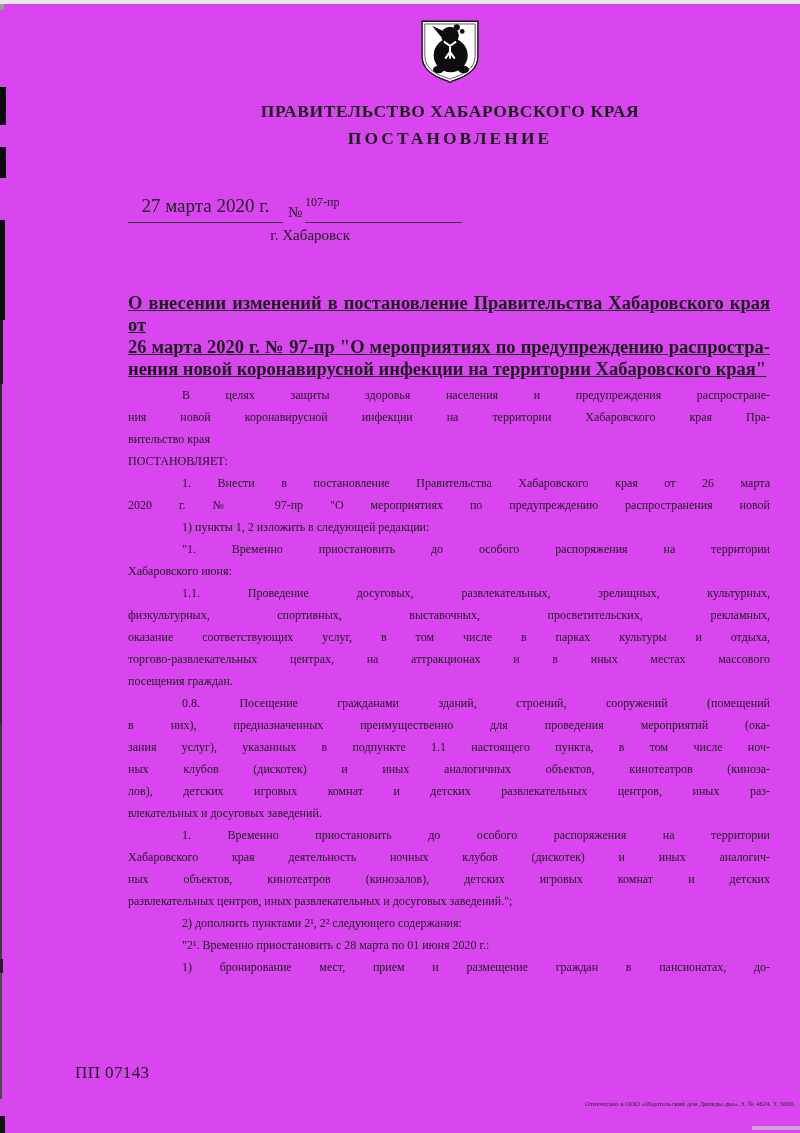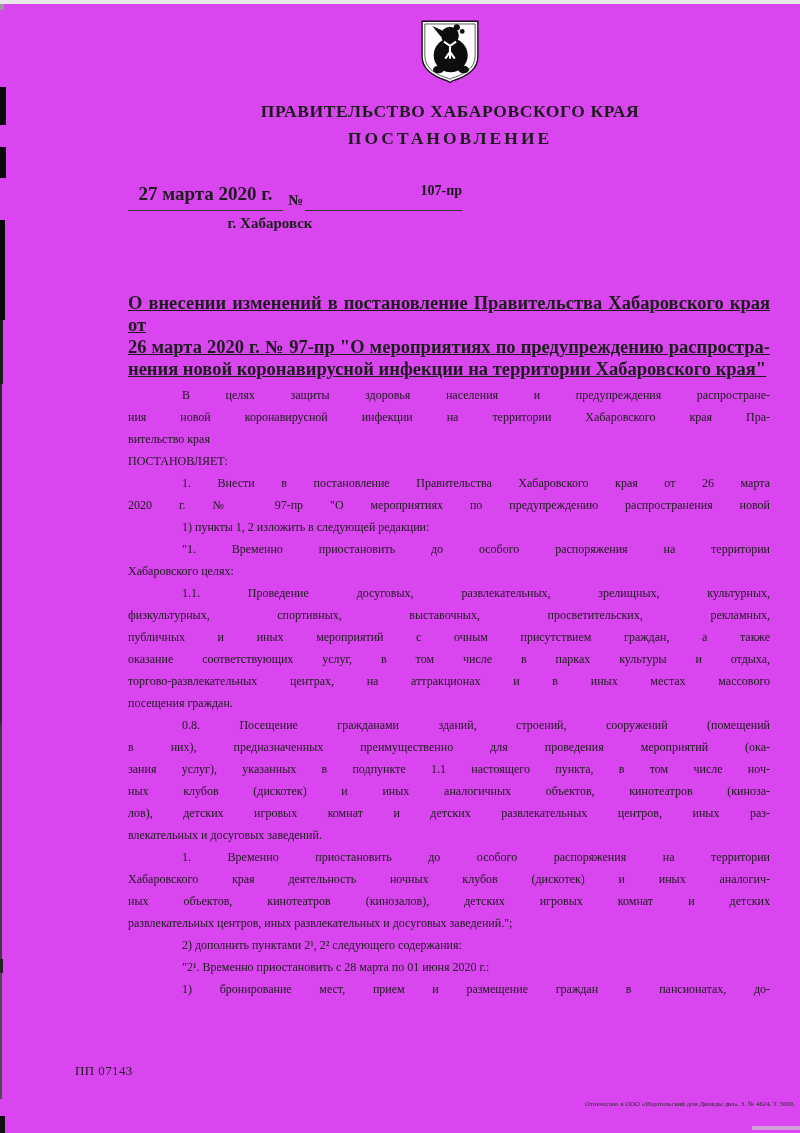--- a/index.html
+++ b/index.html
@@ -26,38 +26,38 @@
   .a10{top:1112px;width:5px;height:21px;background:#111;}
   .a11{left:auto;right:0;top:1122px;width:48px;height:4px;background:#cfcfcf;opacity:.65;}
 
   
   .header{position:absolute;left:105px;top:13px;width:690px;text-align:center;}
   .herb{display:inline-block;}
   .org{margin-top:13px;font-weight:bold;font-size:17.5px;letter-spacing:0.6px;}
   .doctype{margin-top:6px;font-weight:bold;font-size:17.5px;letter-spacing:3px;}
 
   
-  .date-block{position:absolute;left:128px;top:179px;width:345px;height:62px;font-weight:bold;}
+  .date-block{position:absolute;left:128px;top:191px;width:345px;height:62px;}
   .date-field{position:absolute;left:0;top:0;width:155px;height:27px;border-bottom:1px solid #3a3a3a;text-align:center;font-size:19px;}
   .num-sign{position:absolute;left:160px;top:9px;font-size:15px;}
-  .num-field{position:absolute;left:177px;top:0;width:157px;height:27px;border-bottom:1px solid #3a3a3a;text-align:right;font-size:14px;}
-  .city{position:absolute;left:62px;top:32px;width:160px;text-align:center;font-size:15px;}
+  .num-field{position:absolute;left:177px;top:0;width:157px;height:27px;border-bottom:1px solid #3a3a3a;text-align:left;font-size:12px;}
+  .city{position:absolute;left:62px;top:32px;width:160px;text-align:right;font-size:15px;}
 
   
   .title{position:absolute;left:128px;top:288px;width:642px;font-weight:bold;font-size:18.5px;}
   .tline{line-height:22px;text-decoration:underline;}
 
   
   .body-text{position:absolute;left:128px;top:380px;width:642px;font-size:12px;}
   .bline{line-height:22px;white-space:normal;}
   .just{text-align:justify;text-align-last:justify;}
   .ind{text-indent:54px;}
 
   
-  .doc-code{position:absolute;left:75px;top:1059px;font-size:13px;letter-spacing:0.4px;}
+  .doc-code{position:absolute;left:75px;top:1059px;font-size:17px;letter-spacing:0.4px;}
   .print-note{position:absolute;right:5px;top:1091px;white-space:nowrap;}
   .print-note span{display:inline-block;font-size:10px;color:#2b2b2b;transform:scale(0.68);transform-origin:right top;}
 </style>
 </head>
 <body>
 
 <div class="page">
 
   <div class="artifact a1"></div>
   <div class="artifact a2"></div>
@@ -115,26 +115,25 @@
       </div>
       <div class="para">
         <div class="bline just ind">1. Внести в постановление Правительства Хабаровского края от 26 марта</div>
         <div class="bline just">2020 г. № 97-пр "О мероприятиях по предупреждению распространения новой</div>
       </div>
       <div class="para">
         <div class="bline ind">1) пункты 1, 2 изложить в следующей редакции:</div>
       </div>
       <div class="para">
         <div class="bline just ind">"1. Временно приостановить до особого распоряжения на территории</div>
-        <div class="bline">Хабаровского целях:</div>
+        <div class="bline">Хабаровского июня:</div>
       </div>
       <div class="para">
         <div class="bline just ind">1.1. Проведение досуговых, развлекательных, зрелищных, культурных,</div>
         <div class="bline just">физкультурных, спортивных, выставочных, просветительских, рекламных,</div>
-        <div class="bline just">публичных и иных мероприятий с очным присутствием граждан, а также</div>
         <div class="bline just">оказание соответствующих услуг, в том числе в парках культуры и отдыха,</div>
         <div class="bline just">торгово-развлекательных центрах, на аттракционах и в иных местах массового</div>
         <div class="bline">посещения граждан.</div>
       </div>
       <div class="para">
         <div class="bline just ind">0.8. Посещение гражданами зданий, строений, сооружений (помещений</div>
         <div class="bline just">в них), предназначенных преимущественно для проведения мероприятий (ока-</div>
         <div class="bline just">зания услуг), указанных в подпункте 1.1 настоящего пункта, в том числе ноч-</div>
         <div class="bline just">ных клубов (дискотек) и иных аналогичных объектов, кинотеатров (киноза-</div>
         <div class="bline just">лов), детских игровых комнат и детских развлекательных центров, иных раз-</div>

